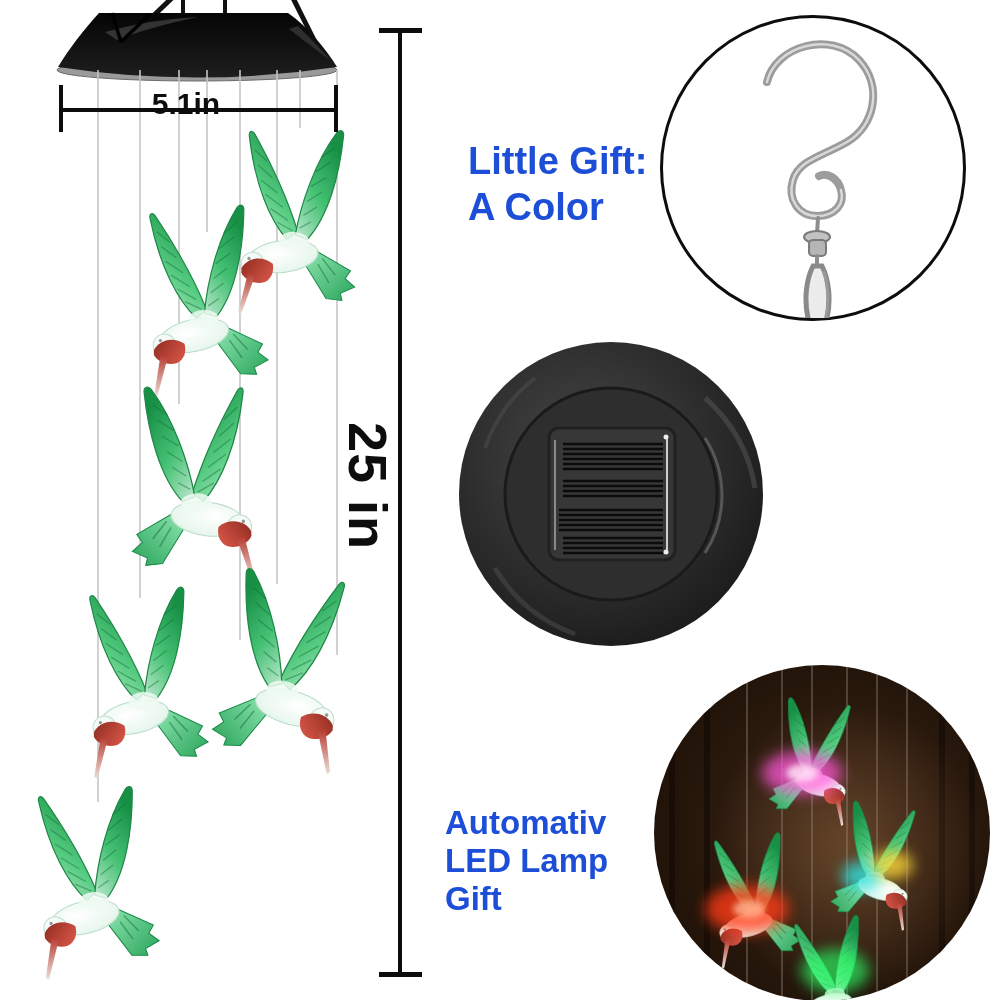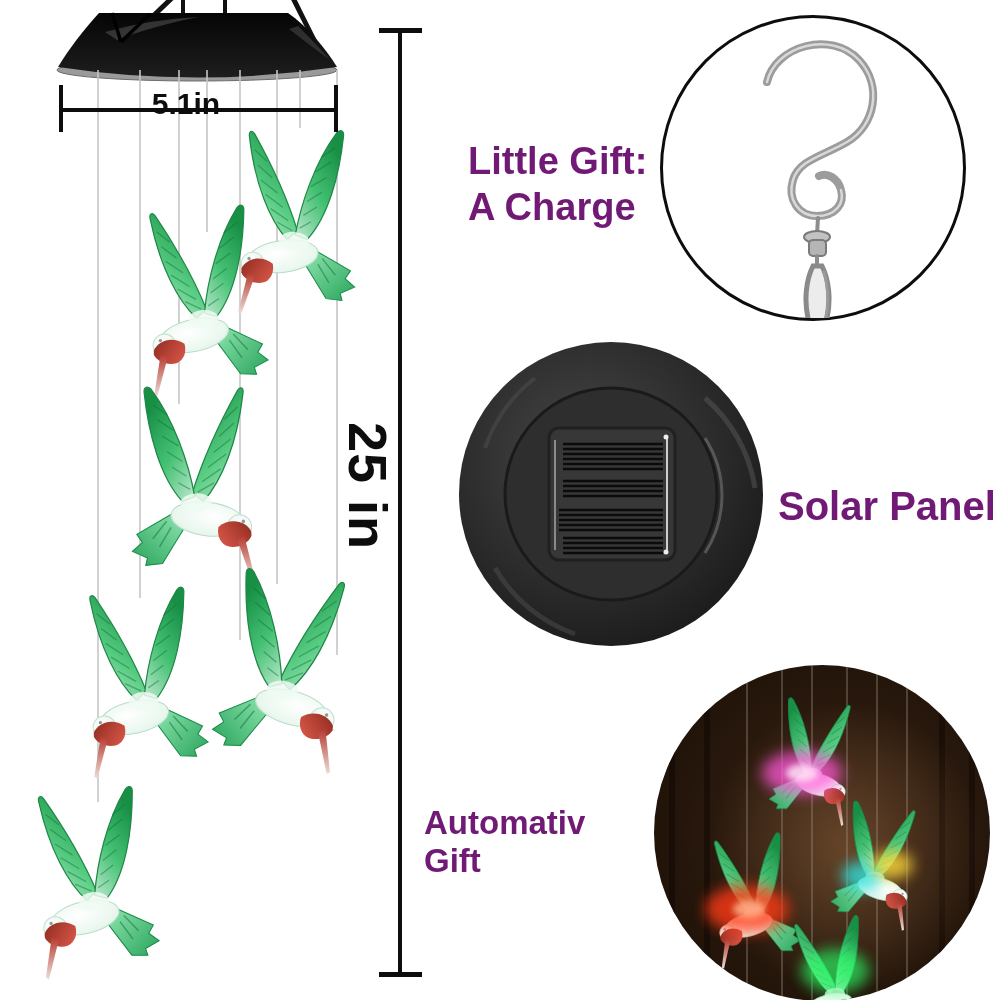--- a/index.html
+++ b/index.html
@@ -1,23 +1,23 @@
 <!DOCTYPE html>
 <html><head>
 <meta charset="utf-8">
 <style>
   html,body{margin:0;padding:0;background:#fff;}
   .canvas{position:relative;width:1000px;height:1000px;background:#fff;overflow:hidden;
           font-family:"Liberation Sans",sans-serif;}
   .abs{position:absolute;}
   .mline{position:absolute;background:#0d0d0d;}
-  .gray-label{position:absolute;color:#701a75;font-weight:bold;}
+  .gray-label{position:absolute;color:#1d4ed8;font-weight:bold;}
   .gift-text{left:468px;top:138px;font-size:38px;line-height:46px;}
   .solar-text{left:778px;top:484px;font-size:40px;line-height:44px;}
-  .led-text{left:424px;top:804px;font-size:33px;line-height:38px;}
+  .led-text{left:445px;top:804px;font-size:33px;line-height:38px;}
   .dim-label{position:absolute;color:#0d0d0d;font-weight:bold;text-align:center;}
   .width-label{left:98px;top:68px;width:176px;font-size:30px;margin-top:19px;}
   .height-label{left:283px;top:455px;width:170px;height:62px;font-size:54px;
                 transform:rotate(90deg);letter-spacing:1px;}
   .hook-circle{left:660px;top:15px;width:300px;height:300px;border:3px solid #0d0d0d;
                border-radius:50%;background:#fff;}
   .circle-svg{display:block;}
 </style>
 </head>
 <body>
@@ -138,21 +138,21 @@
   <div class="mline" style="left:334px;top:85px;width:4px;height:47px"></div>
   <div class="dim-label width-label">5.1in</div>
 
   <div class="mline" style="left:398px;top:30px;width:4px;height:947px"></div>
   <div class="mline" style="left:379px;top:28px;width:43px;height:5px"></div>
   <div class="mline" style="left:379px;top:972px;width:43px;height:5px"></div>
   <div class="dim-label height-label">25 in</div>
 
   <div class="gray-label gift-text">
     <div>Little Gift:</div>
-    <div>A Charge</div>
+    <div>A Color</div>
   </div>
   <div class="abs hook-circle">
     <svg class="circle-svg" width="300" height="300" viewBox="0 0 300 300">
       <g fill="none" stroke-linecap="round">
         <path d="M104,64 C112,28 168,12 196,42 C220,68 212,108 184,124 C160,138 136,142 130,162 C124,182 136,198 154,198 C172,198 182,186 178,172 C175,160 164,154 156,158" stroke="#9c9c9c" stroke-width="8"></path>
         <path d="M104,64 C112,28 168,12 196,42 C220,68 212,108 184,124 C160,138 136,142 130,162 C124,182 136,198 154,198 C172,198 182,186 178,172" stroke="#d9d9d9" stroke-width="2.5"></path>
         <line x1="155" y1="200" x2="154" y2="216" stroke="#8e8e8e" stroke-width="4"></line>
         <ellipse cx="154" cy="219" rx="13" ry="6" fill="#c2c2c2" stroke="#7a7a7a" stroke-width="2"></ellipse>
         <rect x="146" y="222" width="17" height="16" rx="4" fill="#b5b5b5" stroke="#7a7a7a" stroke-width="2"></rect>
         <line x1="154" y1="238" x2="154" y2="248" stroke="#8e8e8e" stroke-width="4"></line>
@@ -174,21 +174,20 @@
     <line x1="212" y1="100" x2="212" y2="212" stroke="#e8e8e8" stroke-width="2" opacity="0.85"></line>
     <g stroke="#0b0b0b" stroke-width="2.6">
       <path d="M108,106 H208 M108,111 H208 M108,116 H208 M108,121 H208 M108,126 H208 M108,131 H208"></path>
       <path d="M108,143 H208 M108,148 H208 M108,153 H208 M108,158 H208"></path>
       <path d="M104,172 H208 M104,177 H208 M104,182 H208 M104,187 H208 M104,192 H208"></path>
       <path d="M108,200 H208 M108,205 H208 M108,210 H208 M108,215 H208"></path>
     </g>
     <circle cx="211" cy="99" r="2.5" fill="#eee"></circle>
     <circle cx="211" cy="214" r="2.5" fill="#eee"></circle>
   </svg>
-  <div class="gray-label solar-text">Solar Panel</div>
 
   <svg class="abs" style="left:652px;top:663px" width="340" height="340" viewBox="0 0 340 340">
     <clipPath id="photoClip">
         <circle cx="170" cy="170" r="168"></circle>
       </clipPath>
     <g clip-path="url(#photoClip)">
       <rect x="0" y="0" width="340" height="340" fill="url(#photoBg)"></rect>
       <g stroke="#0e0705" stroke-width="6" opacity="0.5">
         <line x1="20" y1="0" x2="20" y2="340"></line>
           <line x1="55" y1="0" x2="55" y2="340"></line>
@@ -214,16 +213,17 @@
         <ellipse cx="95" cy="246" rx="42" ry="24" fill="#ff3a14" opacity="0.8" filter="url(#blur7)"></ellipse>
         <ellipse cx="97" cy="246" rx="16" ry="9" fill="#ffb08a" opacity="0.85" filter="url(#blur3)"></ellipse>
         <ellipse cx="210" cy="213" rx="20" ry="15" fill="#2fe3df" opacity="0.8" filter="url(#blur7)"></ellipse>
         <ellipse cx="240" cy="202" rx="21" ry="14" fill="#ffd93a" opacity="0.8" filter="url(#blur7)"></ellipse>
         <ellipse cx="183" cy="308" rx="34" ry="22" fill="#2bff66" opacity="0.65" filter="url(#blur7)"></ellipse>
       </g>
     </g>
   </svg>
   <div class="gray-label led-text">
     <div>Automativ</div>
+    <div>LED Lamp</div>
     <div>Gift</div>
   </div>
 
 </div>
 
 </body></html>

